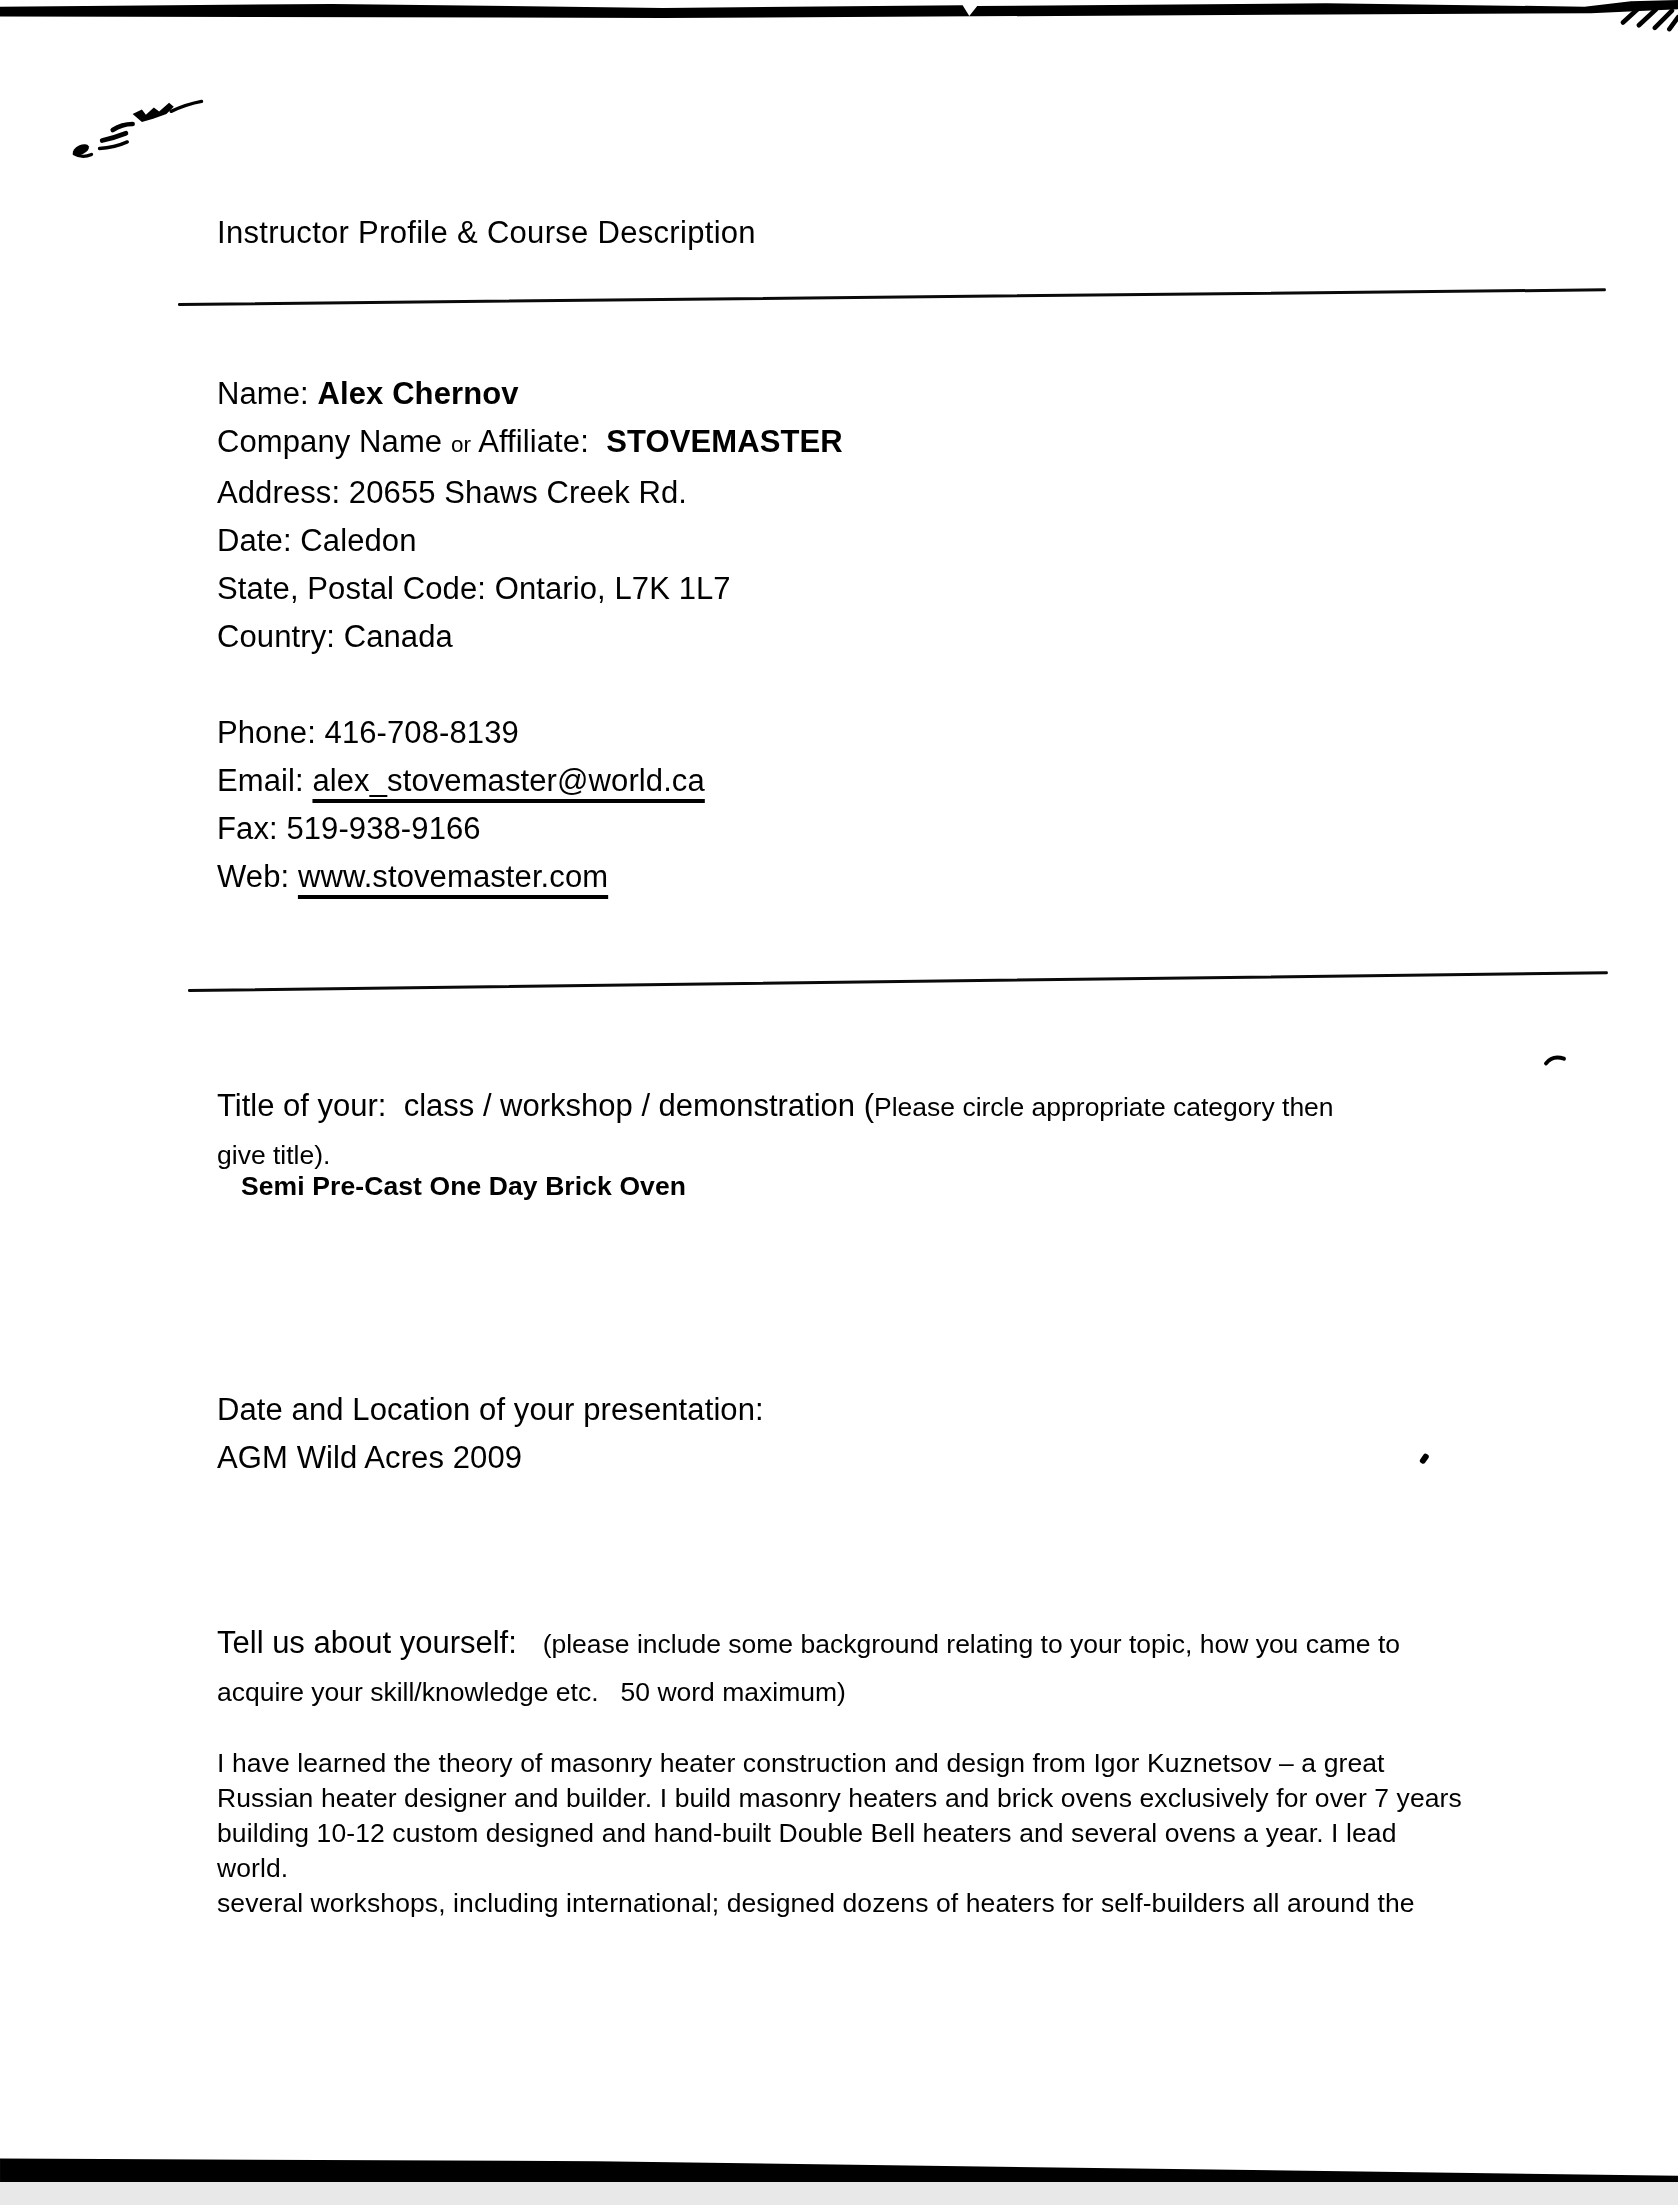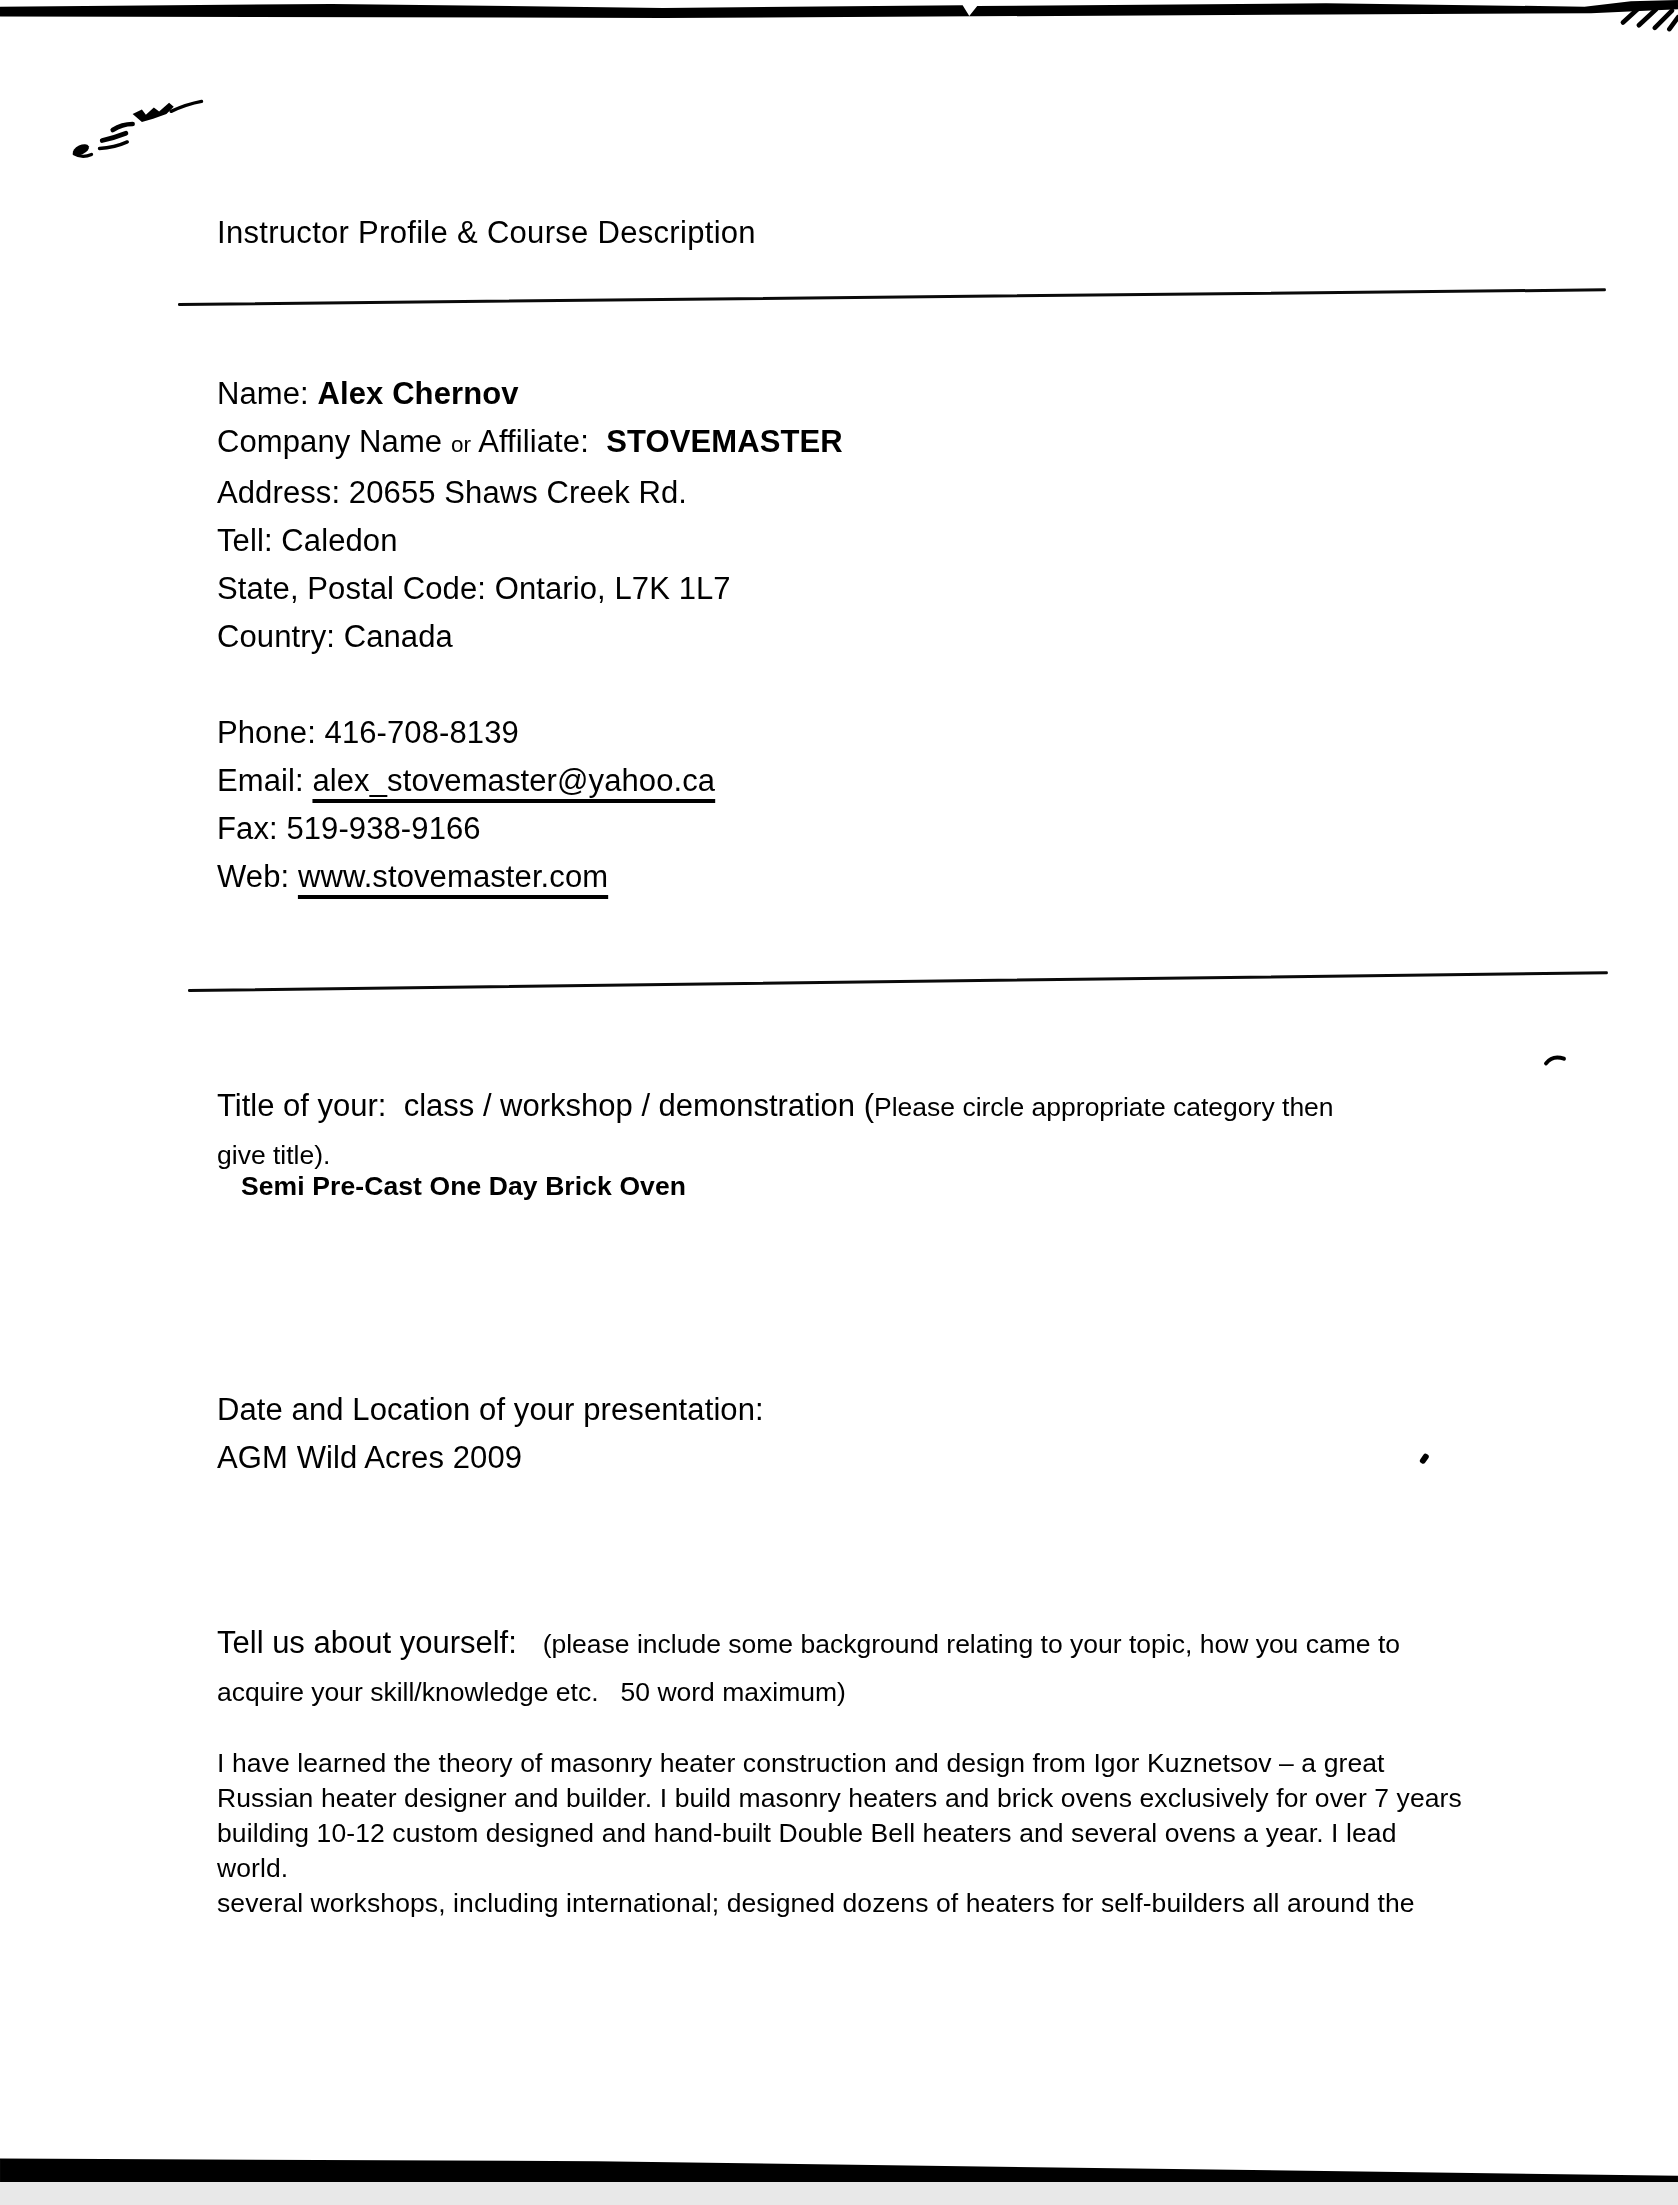--- a/index.html
+++ b/index.html
@@ -89,28 +89,28 @@
     <polygon points="0,3256 900,3260 2531,3282 2531,3322 1300,3308 0,3292" fill="#000"></polygon>
   </svg>
 
   <div class="abs doc-title txt">Instructor Profile &amp; Course Description</div>
   <div class="rule rule-1"></div>
 
   <div class="block contact-block">
     <div><span class="txt">Name: </span><span class="txt bold">Alex Chernov</span></div>
     <div><span class="txt">Company Name </span><span class="txt small-or">or</span><span class="txt"> Affiliate:  </span><span class="txt bold">STOVEMASTER</span></div>
     <div><span class="txt">Address: </span><span class="txt">20655 Shaws Creek Rd.</span></div>
-    <div><span class="txt">Tell: </span><span class="txt">Caledon</span></div>
+    <div><span class="txt">Date: </span><span class="txt">Caledon</span></div>
     <div><span class="txt">State, Postal Code: </span><span class="txt">Ontario, L7K 1L7</span></div>
     <div><span class="txt">Country: </span><span class="txt">Canada</span></div>
   </div>
 
   <div class="block phone-block">
     <div><span class="txt">Phone: </span><span class="txt">416-708-8139</span></div>
-    <div><span class="txt">Email: </span><span class="txt ul">alex_stovemaster@yahoo.ca</span></div>
+    <div><span class="txt">Email: </span><span class="txt ul">alex_stovemaster@world.ca</span></div>
     <div><span class="txt">Fax: </span><span class="txt">519-938-9166</span></div>
     <div><span class="txt">Web: </span><span class="txt ul">www.stovemaster.com</span></div>
   </div>
 
   <div class="rule rule-2"></div>
 
   <div class="prompt-block">
     <div><span class="txt">Title of your:  class / workshop / demonstration (</span><span class="txt prompt-small">Please circle appropriate category then</span></div>
     <div class="prompt-small txt">give title).</div>
   </div>

